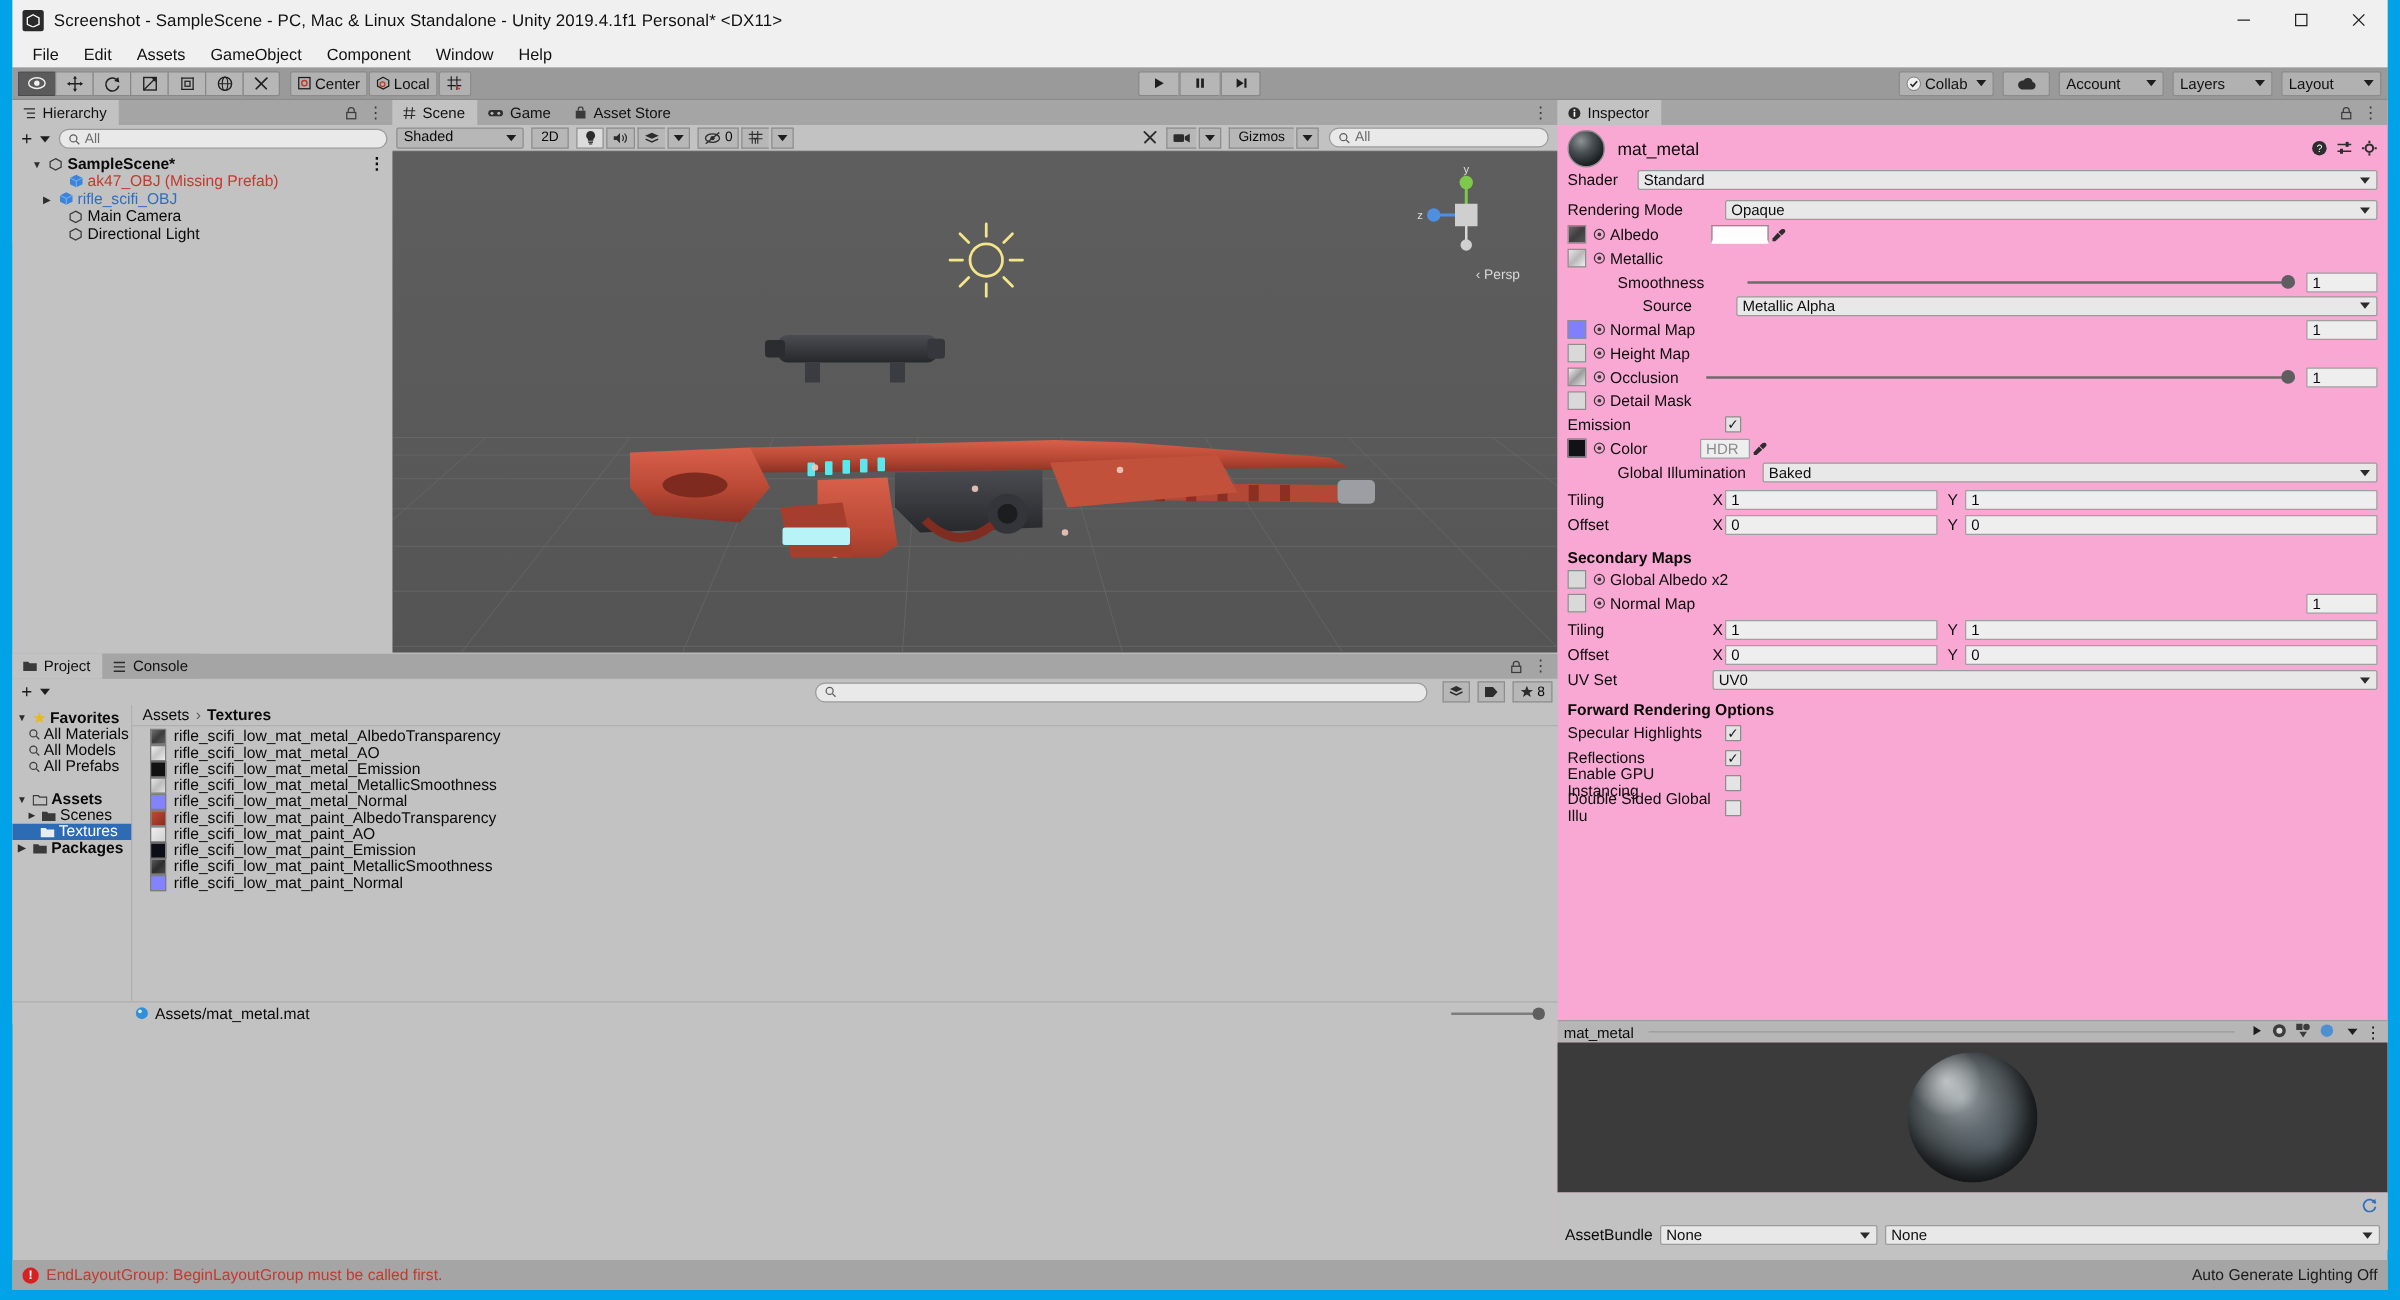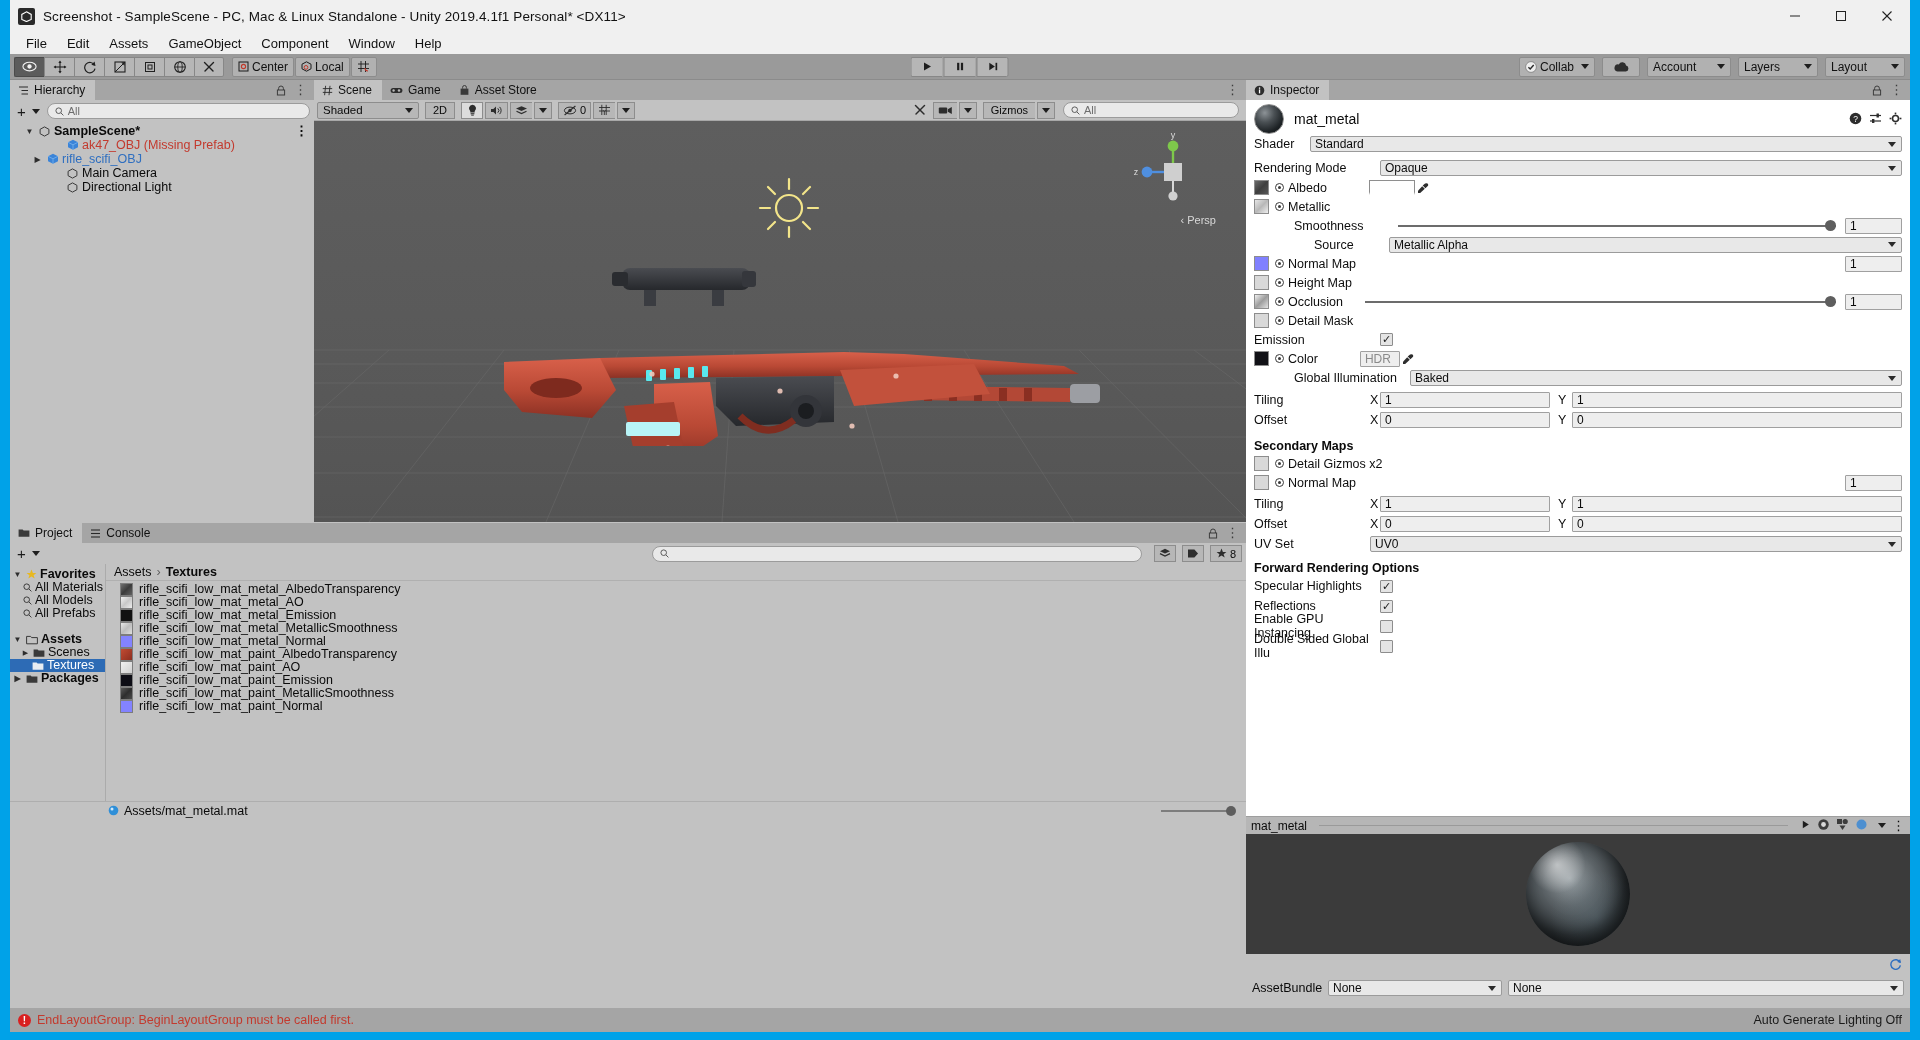--- a/index.html
+++ b/index.html
@@ -92,21 +92,21 @@
   .search-field {
     flex: 1; height: 16px; background: #e9e9e9; border: 1px solid #9b9b9b;
     border-radius: 8px; display: flex; align-items: center; padding: 0 7px; gap: 4px;
     font-size: 11px; color: #6d6d6d;
   }
   .hier-list { background: #c2c2c2; padding-top: 2px; font-size: 12.5px; }
   .hier-row { height: 13px; display: flex; align-items: center; padding-left: 4px; gap: 3px; line-height: 13px; }
   .hier-row.sceneRow { font-weight: bold; }
   .foldout { width: 11px; text-align: center; font-size: 8px; color: #2d2d2d; }
   .h-indent1 { padding-left: 22px; }
-  .h-indent2 { padding-left: 56px; }
+  .h-indent2 { padding-left: 44px; }
   .tiny-icon { width: 13px; height: 13px; display:flex; align-items:center; justify-content:center; }
 
   
   #sceneview { left: 314px; top: 80px; width: 932px; height: 443px; }
   .scene-toolbar2 {
     height: 21px; background: #c2c2c2; display: flex; align-items: center;
     padding: 0 3px; gap: 2px; border-bottom: 1px solid #a8a8a8;
   }
   .sdrop {
     height: 17px; background: #b7b7b7; border: 1px solid #8d8d8d; border-radius: 2px;
@@ -119,21 +119,21 @@
   .sbtn.on { background: #dcdcdc; }
   .scene-canvas {
     position: relative; width: 932px; height: 401px; overflow: hidden;
     background: #5a5a5a;
   }
   .scene-grid { position: absolute; inset: 0; }
   .gizmo-axis { position: absolute; right: 28px; top: 6px; width: 90px; height: 90px; }
   .persp-label { position: absolute; right: 30px; top: 93px; font-size: 11px; color: #d8d8d8; }
 
   
-  #inspector { left: 1246px; top: 80px; width: 664px; height: 920px; background: #ffffff; }
+  #inspector { left: 1246px; top: 80px; width: 664px; height: 920px; background: #f9a8d4; }
   .insp-head {
     height: 34px; display: flex; align-items: center; gap: 10px; padding: 3px 8px 0 8px;
   }
   .mat-preview-small {
     width: 30px; height: 30px; border-radius: 50%;
     background: radial-gradient(circle at 35% 28%, #8d9397 0%, #4a5054 35%, #1d2225 70%, #0d1113 100%);
     border: 1px solid #8d8d8d;
   }
   .mat-name { font-size: 14px; color: #0a0a0a; }
   .insp-head-icons { margin-left: auto; display: flex; gap: 7px; align-items: center; color: #2d2d2d; }
@@ -935,21 +935,21 @@
       </div>
     </div>
 
     <div class="row section" style="margin-top:6px;">
       <span>Secondary Maps</span>
     </div>
 
     <div class="row" style="height:19px;">
       <div class="tex-slot" style="background:#d9d9d9;"></div>
       <span class="radio-dot" style="margin:0 4px 0 6px;"></span>
-      <span class="lbl">Detail Gizmos x2</span>
+      <span class="lbl">Global Albedo x2</span>
     </div>
 
     <div class="row" style="height:19px;">
       <div class="tex-slot" style="background:#d9d9d9;"></div>
       <span class="radio-dot" style="margin:0 4px 0 6px;"></span>
       <span class="lbl">Normal Map</span>
       <div class="field" style="width:57px;margin-left:auto;">
         <span>1</span>
       </div>
     </div>

